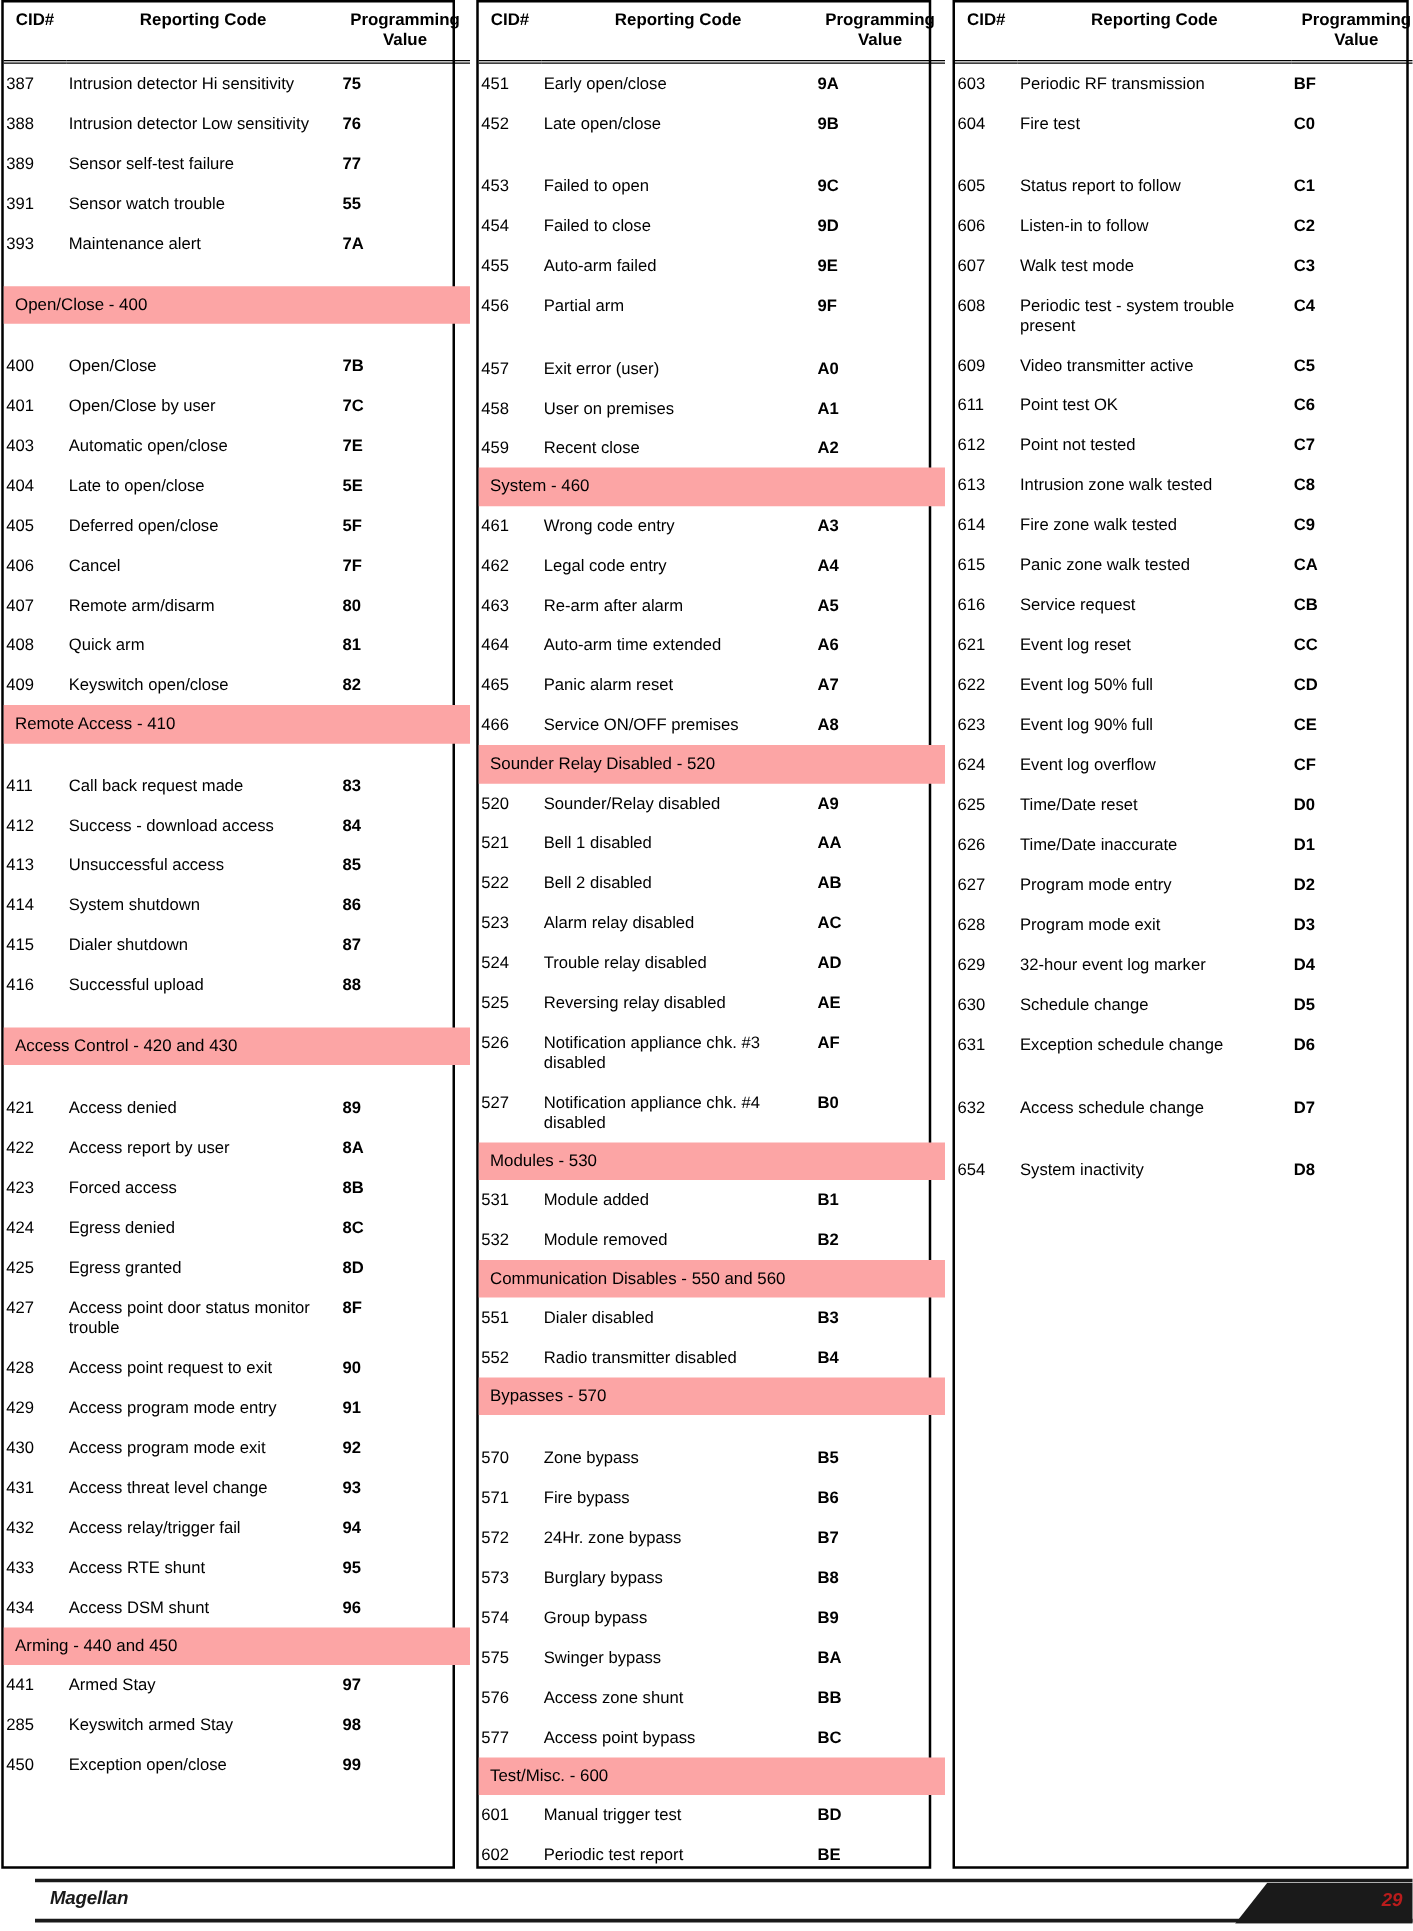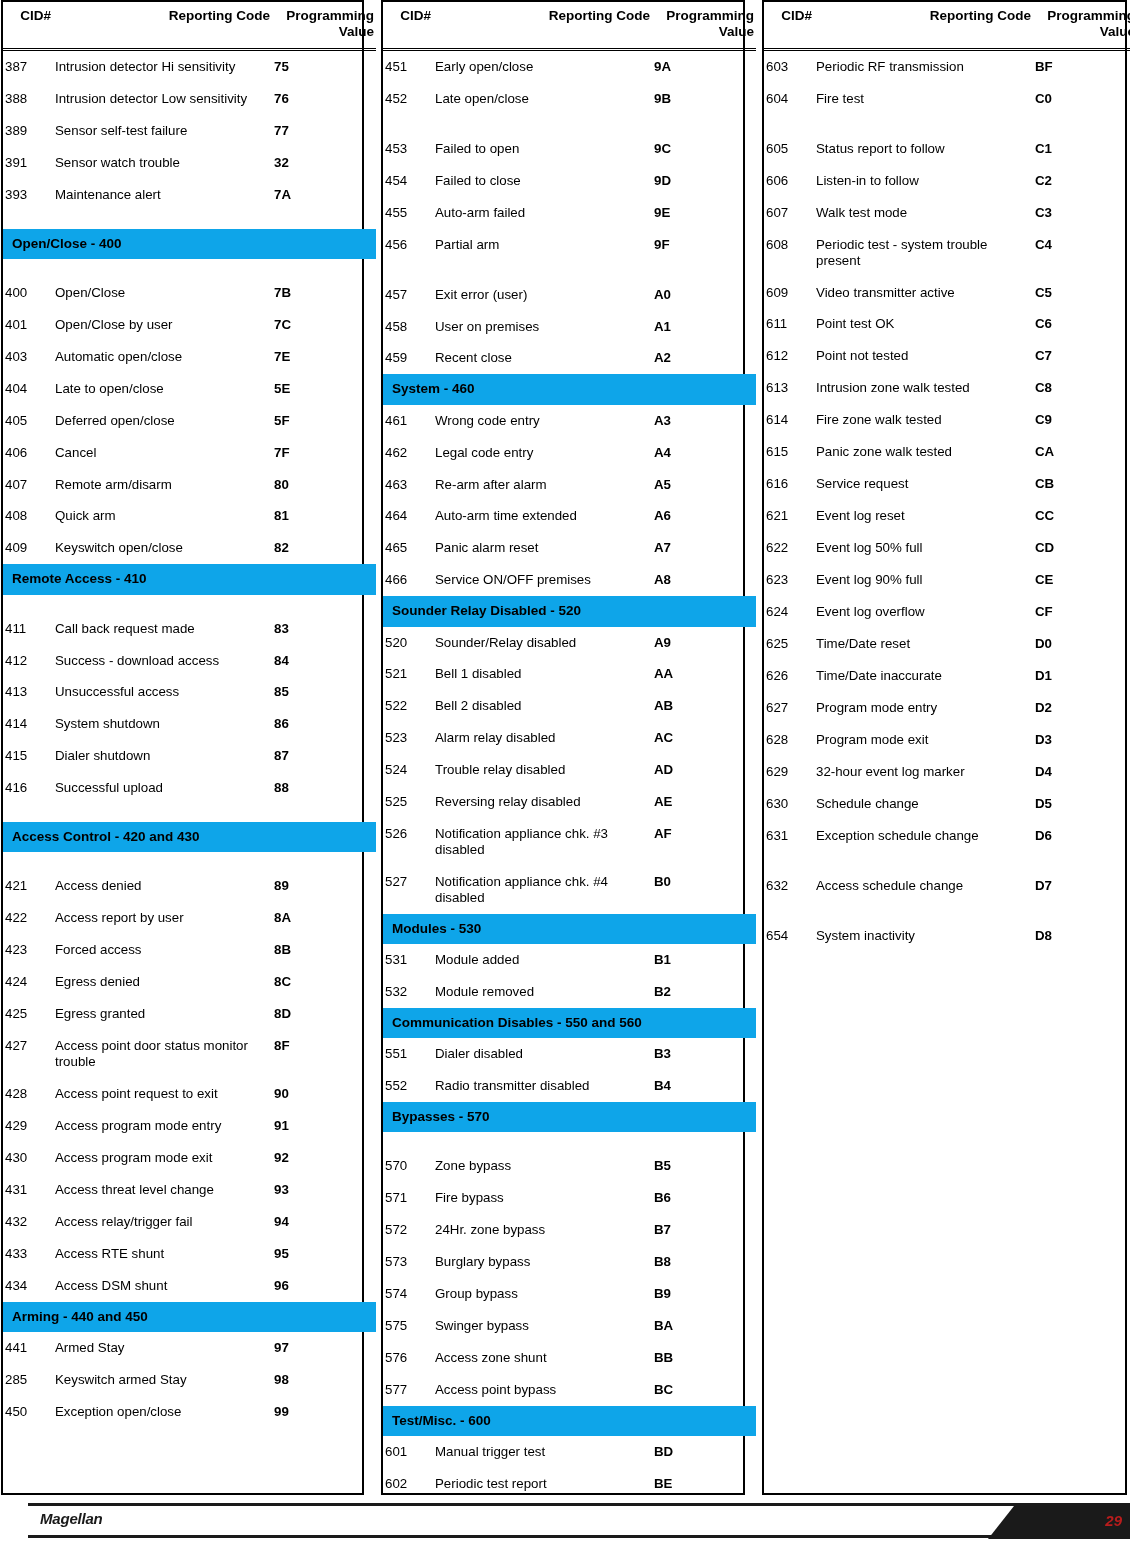--- a/index.html
+++ b/index.html
@@ -43,21 +43,21 @@
 
   table.codes {
     border-collapse: collapse;
     width: 100%;
     table-layout: fixed;
   }
 
   table.codes th {
     font-size: 13.5px;
     font-weight: bold;
-    text-align: right;
+    text-align: center;
     vertical-align: top;
     padding: 6px 2px 8px 2px;
     line-height: 1.18;
     border-bottom: 3px double #000;
   }
 
   th.h-cid { width: 46px; padding-left: 9px; }
   th.h-code { width: 215px; text-align: center; padding-left: 0; }
   th.h-val { width: 100px; padding-left: 7px; }
 
@@ -78,22 +78,22 @@
     padding-left: 3px;
     padding-right: 4px;
   }
   td.val {
     width: 100px;
     font-weight: bold;
     padding-left: 7px;
   }
 
   tr.section td {
-    background: #0ea5e9;
-    font-weight: bold;
+    background: #fca5a5;
+    font-weight: normal;
     font-size: 13.5px;
     padding: 7px 2px 7px 9px;
   }
 
   tr.gap td {
     padding: 0;
     height: 18px;
     line-height: 1px;
     font-size: 1px;
   }
@@ -181,21 +181,21 @@
               <td class="val">76</td>
             </tr>
             <tr>
               <td class="cid">389</td>
               <td class="desc">Sensor self-test failure</td>
               <td class="val">77</td>
             </tr>
             <tr>
               <td class="cid">391</td>
               <td class="desc">Sensor watch trouble</td>
-              <td class="val">32</td>
+              <td class="val">55</td>
             </tr>
             <tr>
               <td class="cid">393</td>
               <td class="desc">Maintenance alert</td>
               <td class="val">7A</td>
             </tr>
             <tr class="gap">
               <td colspan="3">&nbsp;</td>
             </tr>
             <tr class="section">

